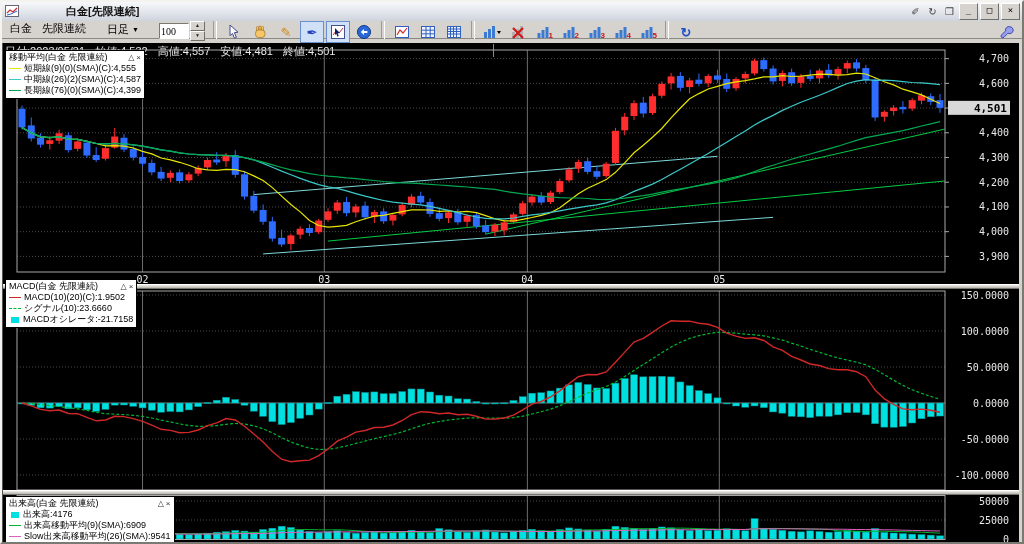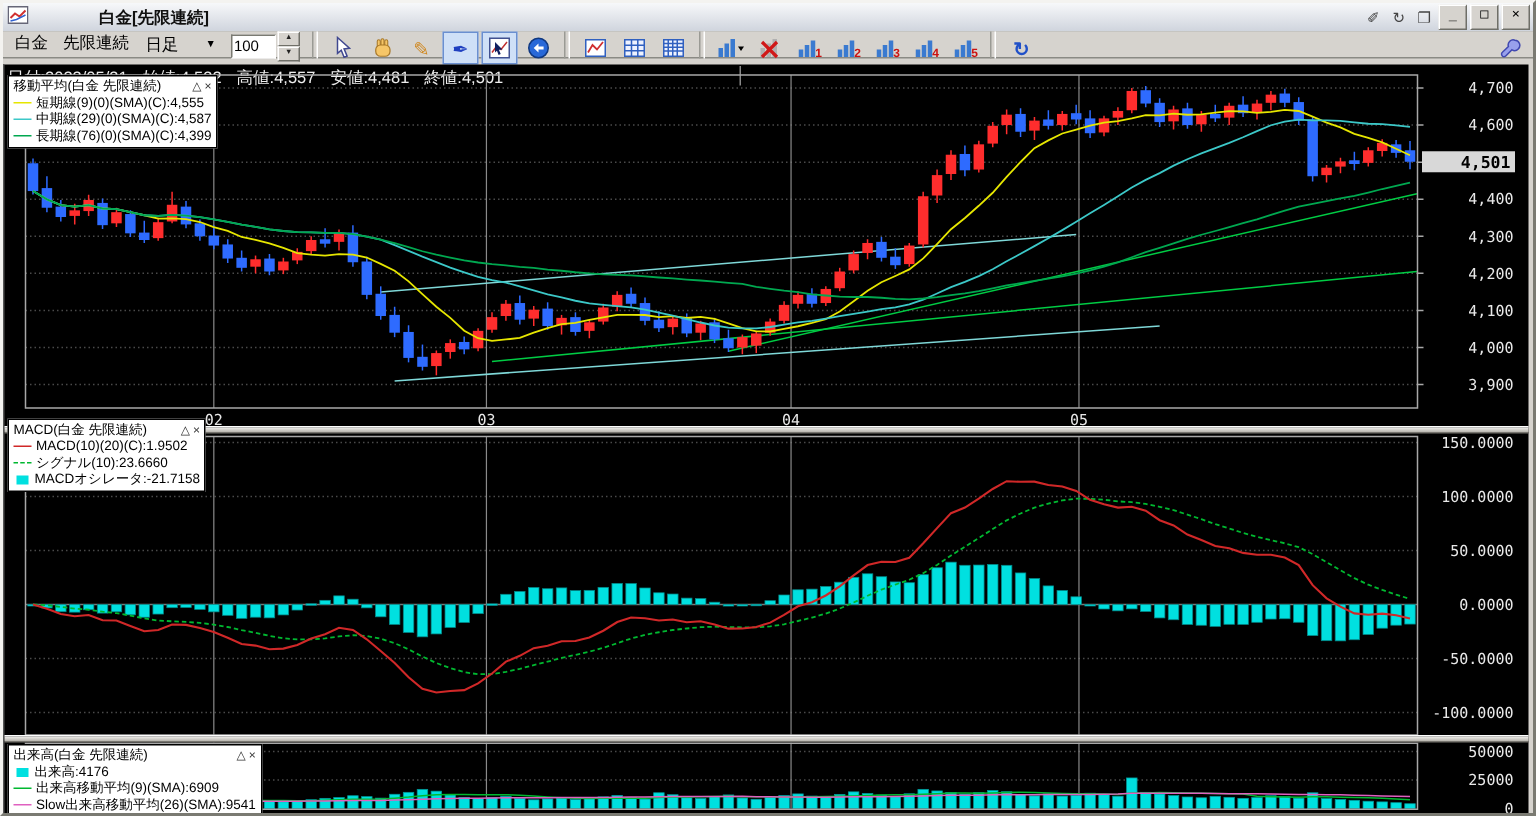--- a/index.html
+++ b/index.html
@@ -7,24 +7,24 @@
   
   .titlebar{position:absolute;left:0;top:0;width:1020px;height:19px;background:linear-gradient(#f7f8fa,#cfd4dd);display:flex;align-items:center;border-bottom:1px solid #9a9a94;}
   .titlebar .appicon{margin:1px 3px 0 3px;}
   .titlebar .title{font-size:11px;font-weight:bold;color:#111;padding-left:44px;}
   .tb-right{position:absolute;right:2px;top:1px;display:flex;align-items:center;gap:2px;}
   .mini-ico{width:15px;height:14px;font-size:10px;color:#444;display:flex;align-items:center;justify-content:center;}
   .wbtn{width:17px;height:15px;background:#d6d3ce;border:1px solid;border-color:#fff #6f6f68 #6f6f68 #fff;font-size:9px;line-height:12px;text-align:center;color:#000;font-family:"DejaVu Sans Mono",monospace;}
   
   .toolbar{position:absolute;left:0;top:19px;width:1020px;height:18px;background:#d6d3ce;border-bottom:1px solid #8a8a84;display:flex;align-items:flex-start;padding-left:4px;box-sizing:border-box;gap:2px;}
   .tb-text{font-size:11px;color:#000;margin:0 4px;}
-  .dropdown{font-size:11px;color:#000;display:flex;align-items:center;gap:18px;margin:0 3px;padding:1px 2px;}
+  .dropdown{font-size:11px;color:#000;display:flex;align-items:center;gap:3px;margin:0 13px;padding:1px 2px;}
   .dropdown .arr{font-size:7px;}
   .spinbox{display:flex;align-items:center;margin:0 3px;}
-  .spinbox input{width:26px;height:14px;font-size:10px;border:1px solid;border-color:#7a7a72 #fff #fff #7a7a72;padding:0 1px;font-family:Liberation Sans, sans-serif;}
+  .spinbox input{width:26px;height:14px;font-size:10px;border:1px solid;border-color:#7a7a72 #fff #fff #7a7a72;padding:0 1px;font-family:Liberation Serif, serif;}
   .spinner{display:flex;flex-direction:column;margin-left:1px;}
   .spinner div{width:13px;height:8px;background:#d6d3ce;border:1px solid;border-color:#fff #6f6f68 #6f6f68 #fff;font-size:5px;line-height:6px;text-align:center;color:#222;}
   .sep{width:2px;height:18px;border-left:1px solid #9a9a94;border-right:1px solid #fff;margin:0 3px;}
   .tb-btn{width:22px;height:20px;display:flex;align-items:center;justify-content:center;border:1px solid transparent;position:relative;}
   .tb-btn.active{background:#cfe0f7;border:1px solid #6a8fd0;}
   .glyph{font-size:13px;line-height:13px;}
   .slotnum{position:absolute;right:2px;bottom:2px;font-size:8px;font-weight:bold;color:#cc1111;font-family:"Liberation Sans",sans-serif;}
   .wrench{position:absolute;right:8px;top:23px;}
   
   .chartwrap{position:absolute;left:0;top:41px;width:1016px;height:501px;background:#000;border-left:1px solid #555;}
@@ -705,21 +705,21 @@
             <span>△</span>
             <span>×</span>
           </span>
         </div>
       <div class="lrow">
           <span class="sw-line" style="border-color:#e6e600;"></span>
           <span>短期線(9)(0)(SMA)(C):4,555</span>
         </div>
       <div class="lrow">
           <span class="sw-line" style="border-color:#3cc8c8;"></span>
-          <span>中期線(29)(0)(SMA)(C):4,587</span>
+          <span>中期線(26)(2)(SMA)(C):4,587</span>
         </div>
       <div class="lrow">
           <span class="sw-line" style="border-color:#00a850;"></span>
           <span>長期線(76)(0)(SMA)(C):4,399</span>
         </div>
     </div>
 
     <div class="legend" style="left:2px;top:236px;">
       <div class="ltitle">
           <span>MACD(白金 先限連続)</span>

